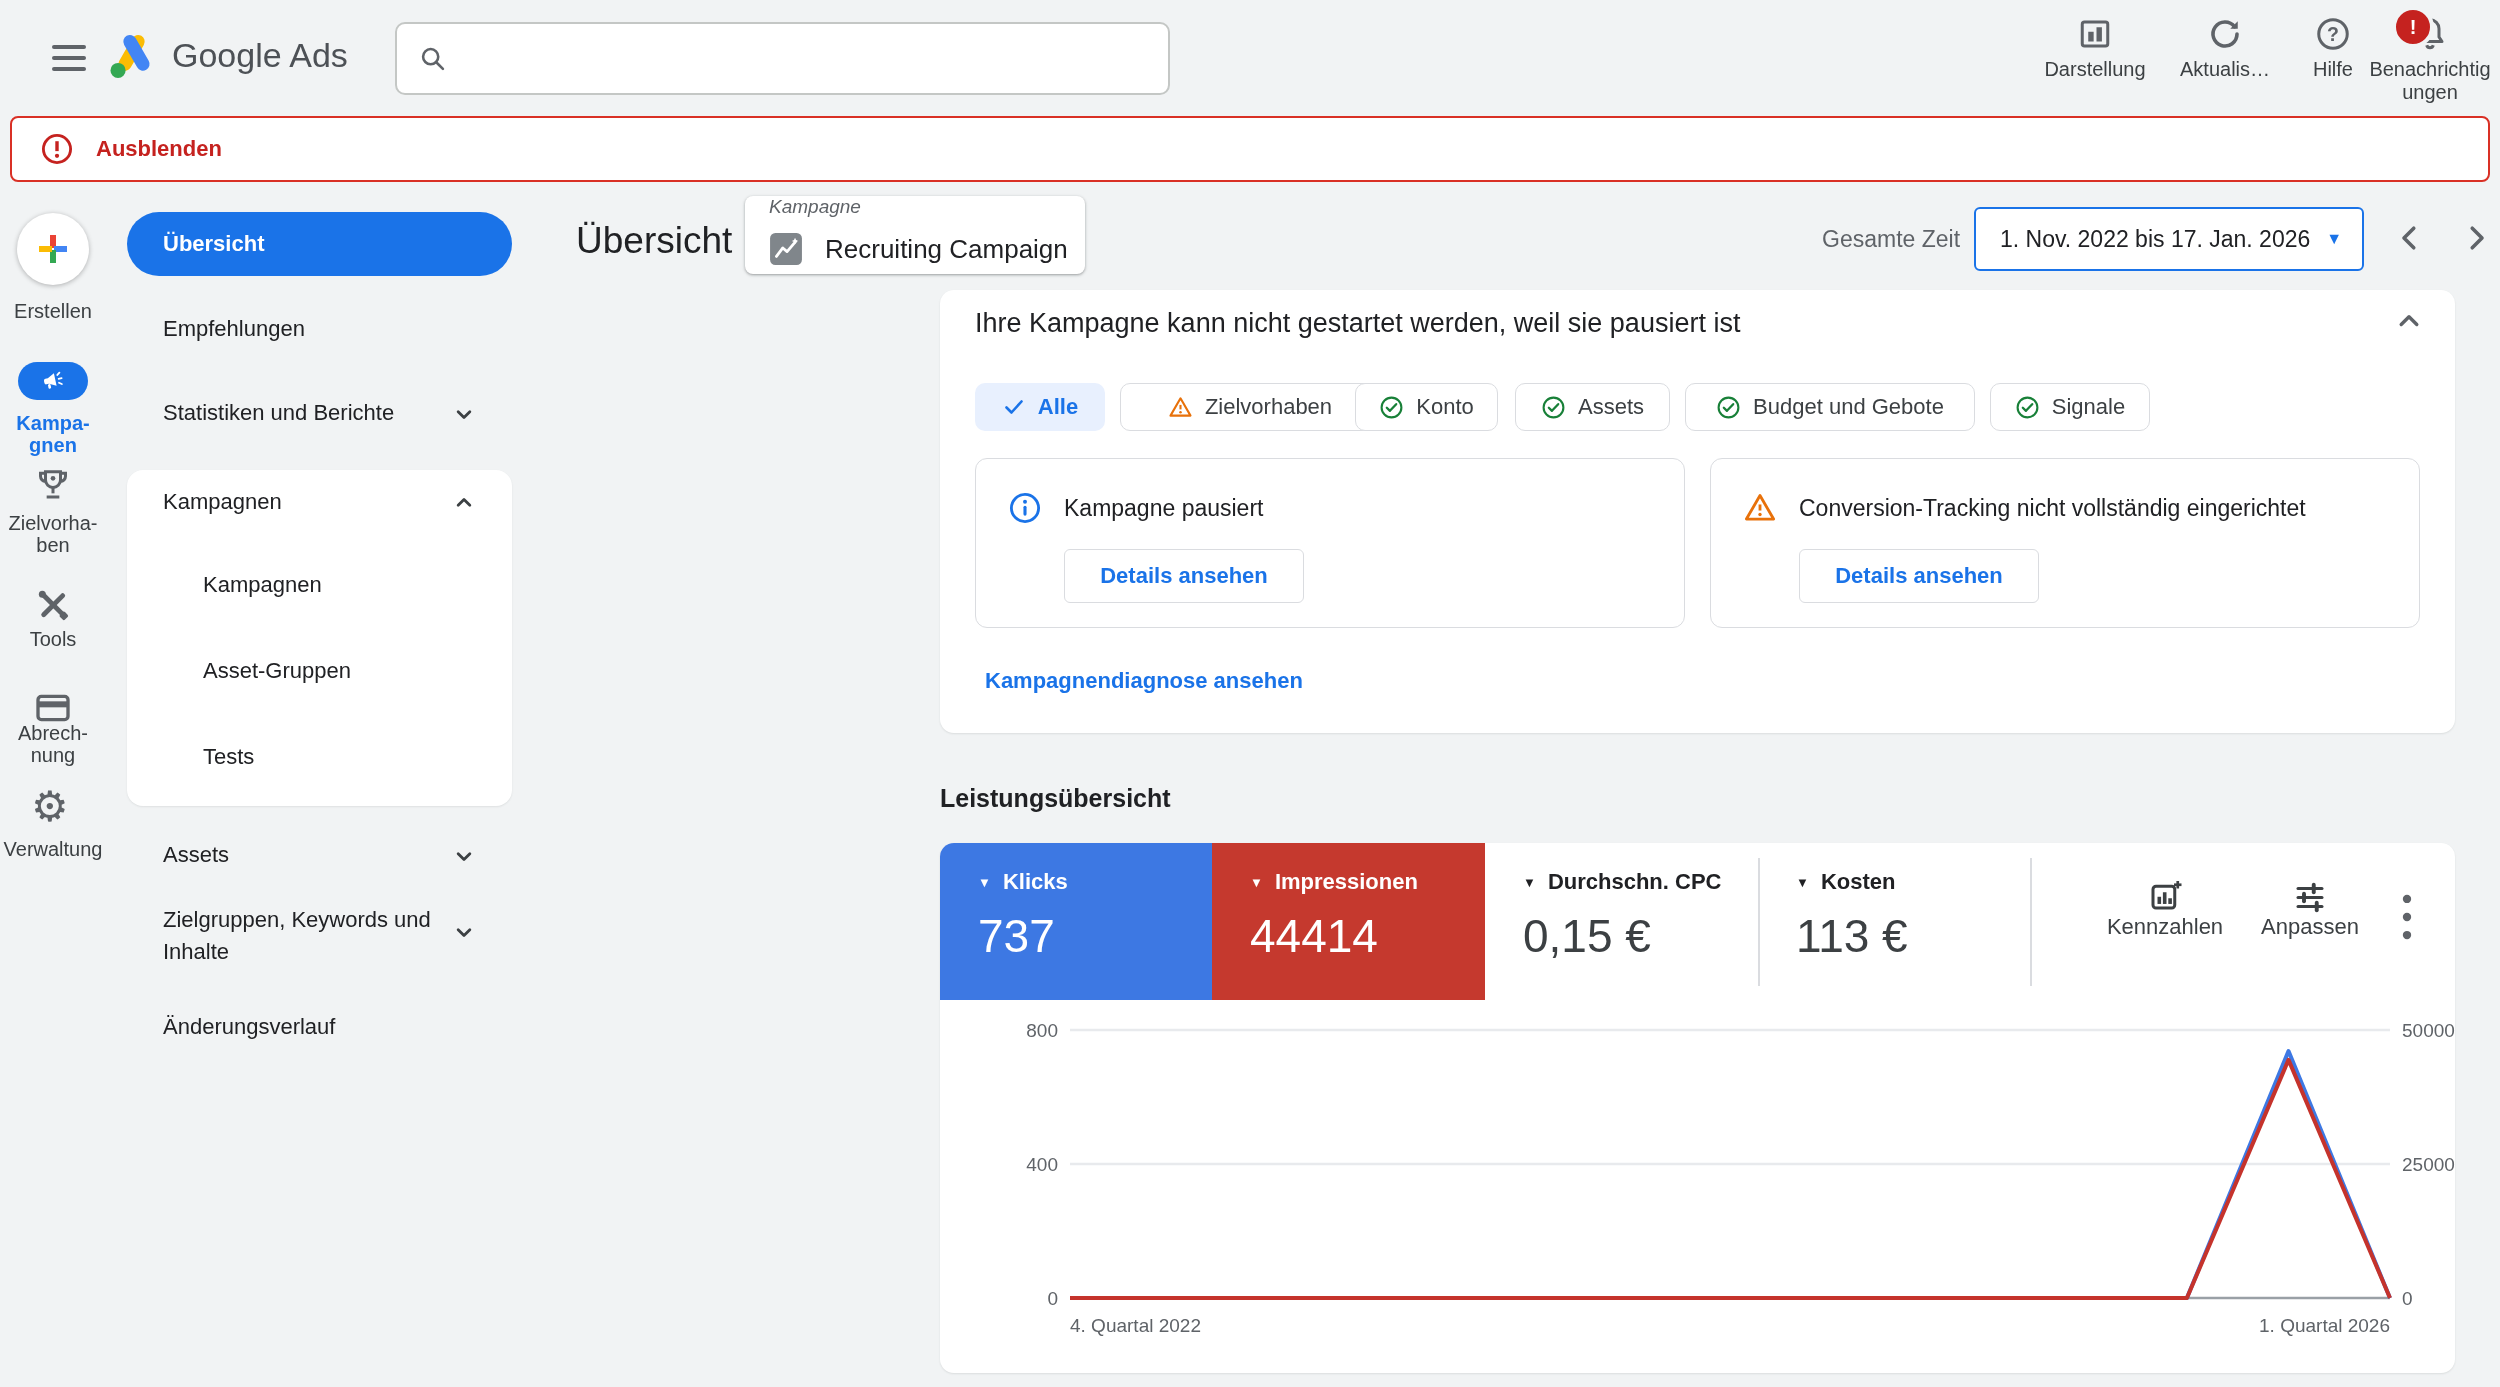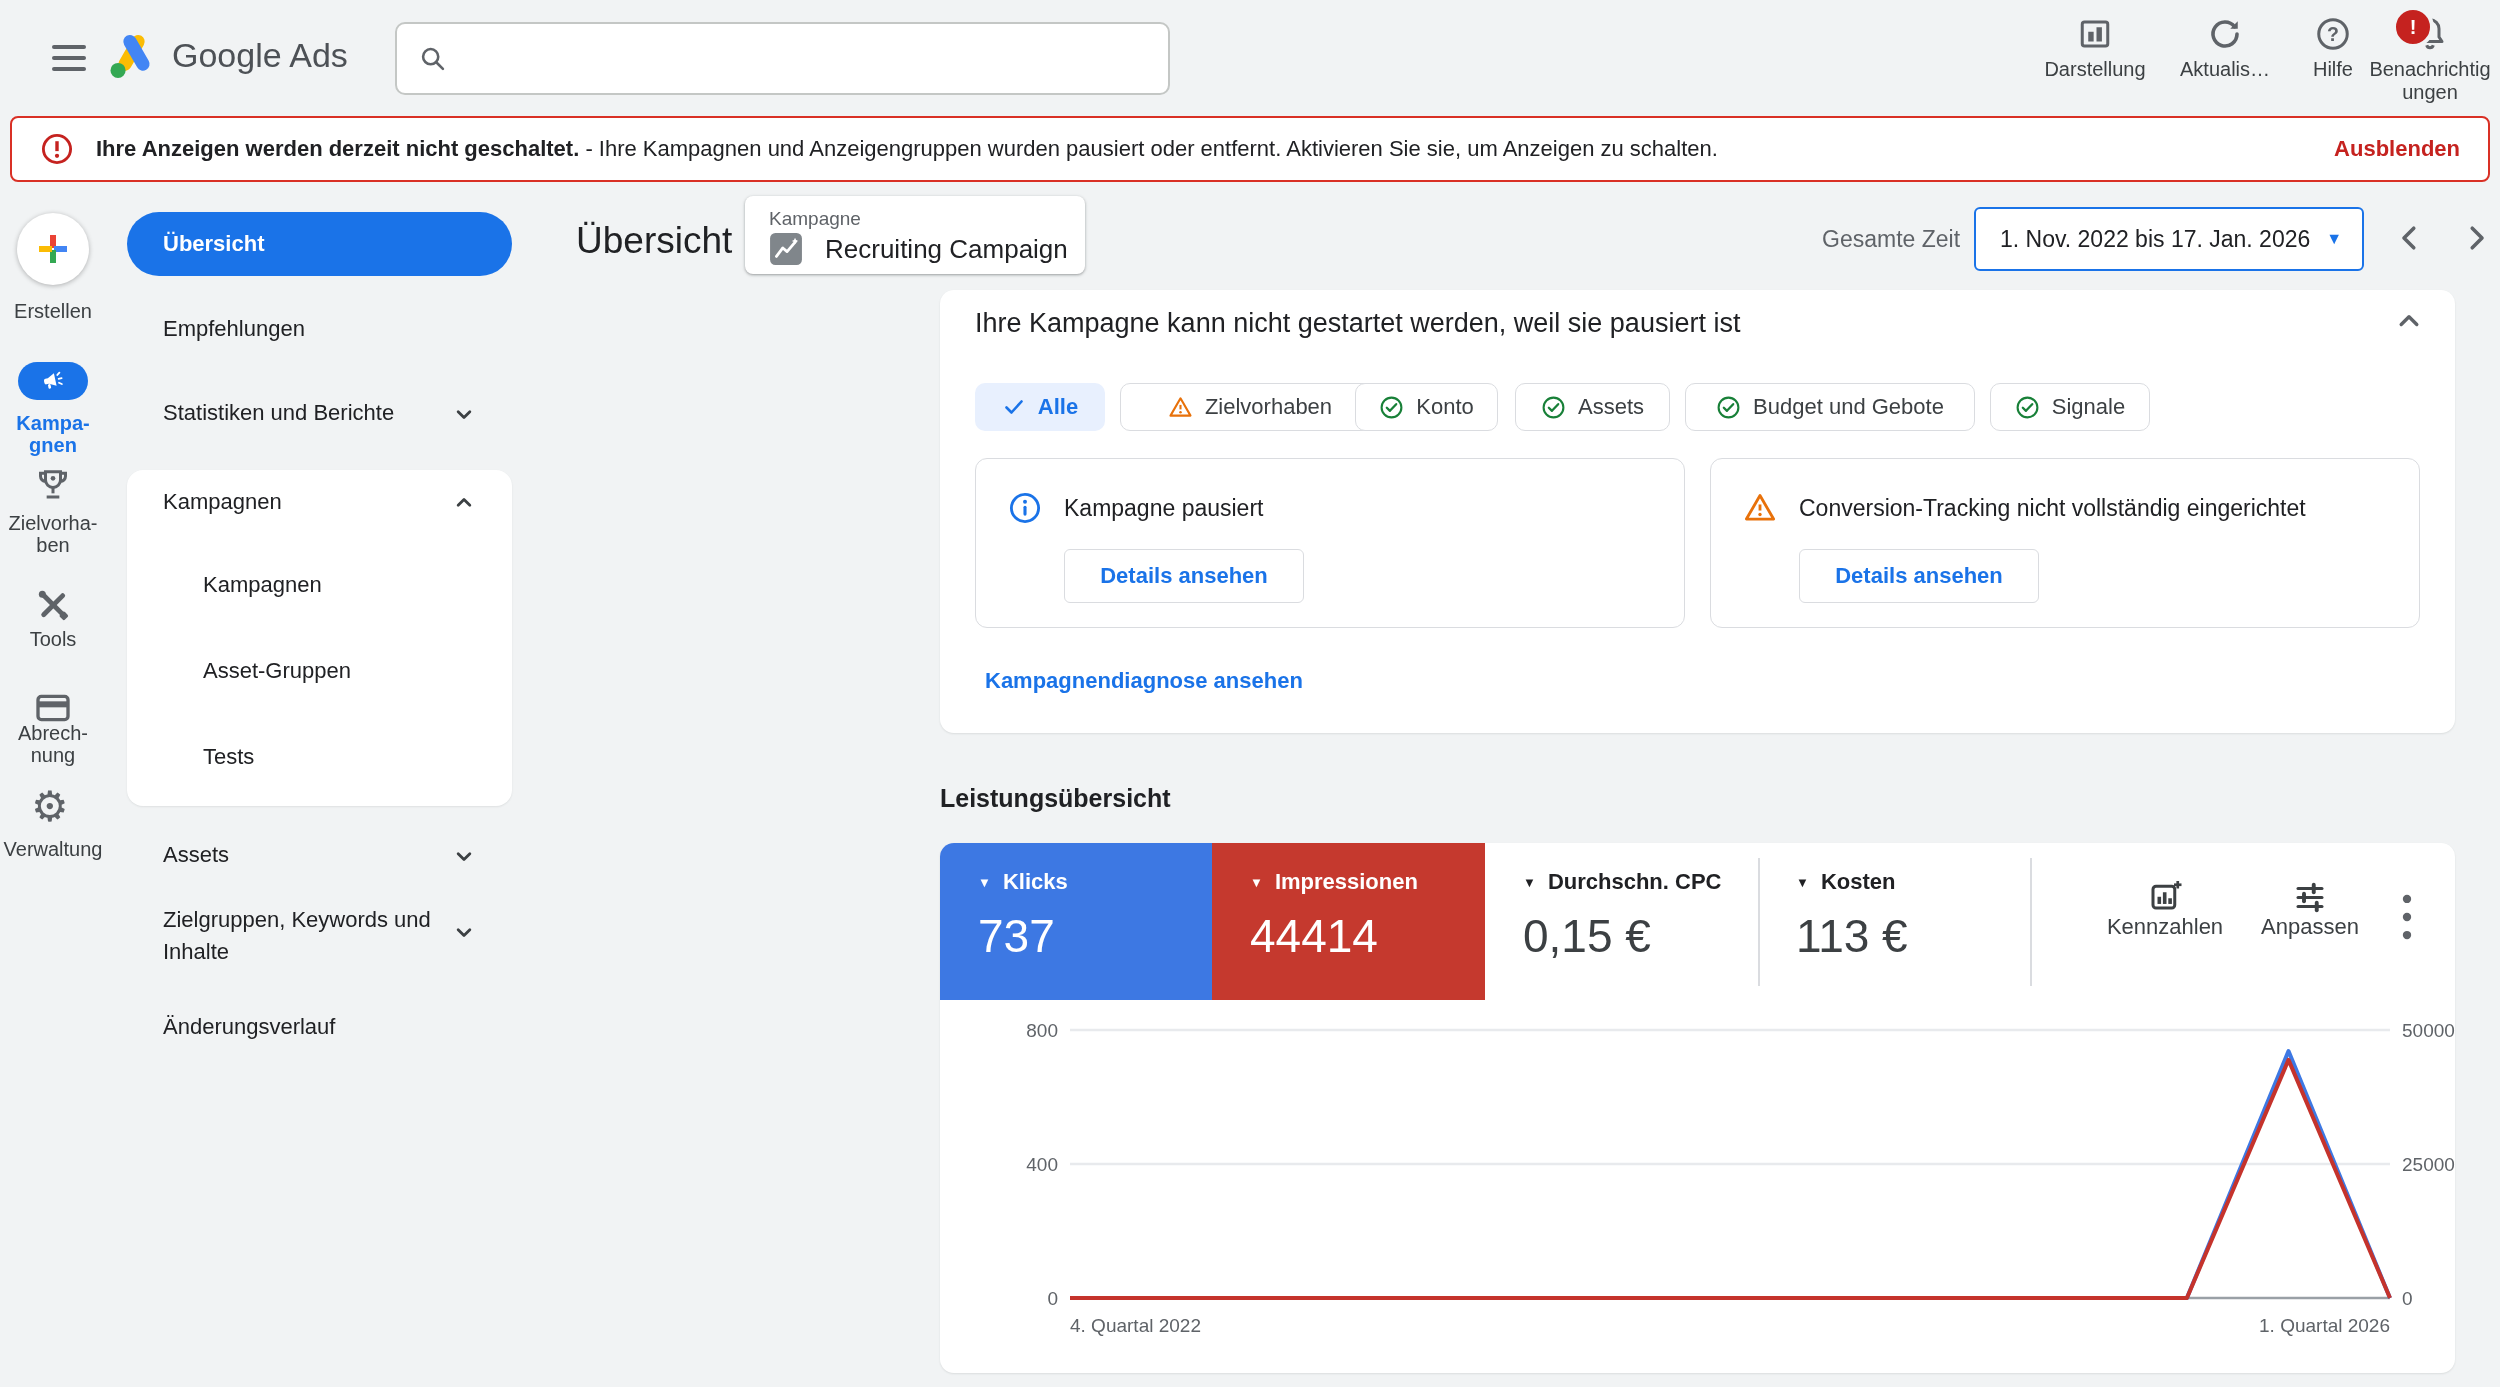--- a/index.html
+++ b/index.html
@@ -128,21 +128,20 @@
 </div>
 
 <div class="abs banner">
   <span class="icon">
     <svg width="34" height="34" viewBox="0 0 24 24">
         <circle cx="12" cy="12" r="9.6" fill="none" stroke="#c5221f" stroke-width="2"></circle>
         <line x1="12" y1="6.5" x2="12" y2="13.5" stroke="#c5221f" stroke-width="2.4"></line>
         <circle cx="12" cy="16.8" r="1.5" fill="#c5221f"></circle>
       </svg>
   </span>
-  <span class="txt"><b>Ihre Anzeigen werden derzeit nicht geschaltet.</b><span> - Ihre Kampagnen und Anzeigengruppen wurden pausiert oder entfernt. Aktivieren Sie sie, um Anzeigen zu schalten.</span></span>
   <span class="hide pointer">Ausblenden</span>
 </div>
 
 <div class="abs pointer" style="left:17px;top:213px;width:72px;height:72px;background:#fff;border-radius:50%;box-shadow:0 1px 5px rgba(0,0,0,.28);display:flex;align-items:center;justify-content:center;">
   <span class="icon">
     <svg width="36" height="36" viewBox="0 0 36 36">
       <rect x="15" y="4" width="6" height="13" fill="#ea4335"></rect>
       <rect x="19" y="15" width="13" height="6" fill="#4285f4"></rect>
       <rect x="15" y="19" width="6" height="13" fill="#34a853"></rect>
       <rect x="4" y="15" width="13" height="6" fill="#fbbc04"></rect>
@@ -238,21 +237,21 @@
   <svg width="28" height="28" viewBox="0 0 24 24">
       <polyline points="7,10 12,15 17,10" fill="none" stroke="#3c4043" stroke-width="2.4" stroke-linecap="round" stroke-linejoin="round"></polyline>
     </svg>
 </div>
 
 <div class="abs navitem pointer" style="left:163px;top:1014px;">Änderungsverlauf</div>
 
 <div class="abs" style="left:576px;top:220px;font-size:37px;">Übersicht</div>
 
 <div class="abs selector pointer">
-  <div class="abs" style="left:24px;top:12px;font-size:19px;color:#5f6368;">Kampagne</div>
+  <div class="abs" style="left:24px;top:0;font-size:19px;color:#5f6368;font-style:italic;">Kampagne</div>
   <div class="abs icon" style="left:24px;top:36px;">
     <svg width="34" height="34" viewBox="0 0 32 32">
         <rect x="1" y="1" width="30" height="30" rx="5" fill="#80868b"></rect>
         <polyline points="7,23 13,15 17,18.5 25,9" fill="none" stroke="#fff" stroke-width="2.6" stroke-linecap="round" stroke-linejoin="round"></polyline>
         <path d="M24.5 5.5l1 2 2 1-2 1-1 2-1-2-2-1 2-1z" fill="#fff"></path>
       </svg>
   </div>
   <div class="abs" style="left:80px;top:38px;font-size:26px;color:#202124;">Recruiting Campaign</div>
 </div>
 

